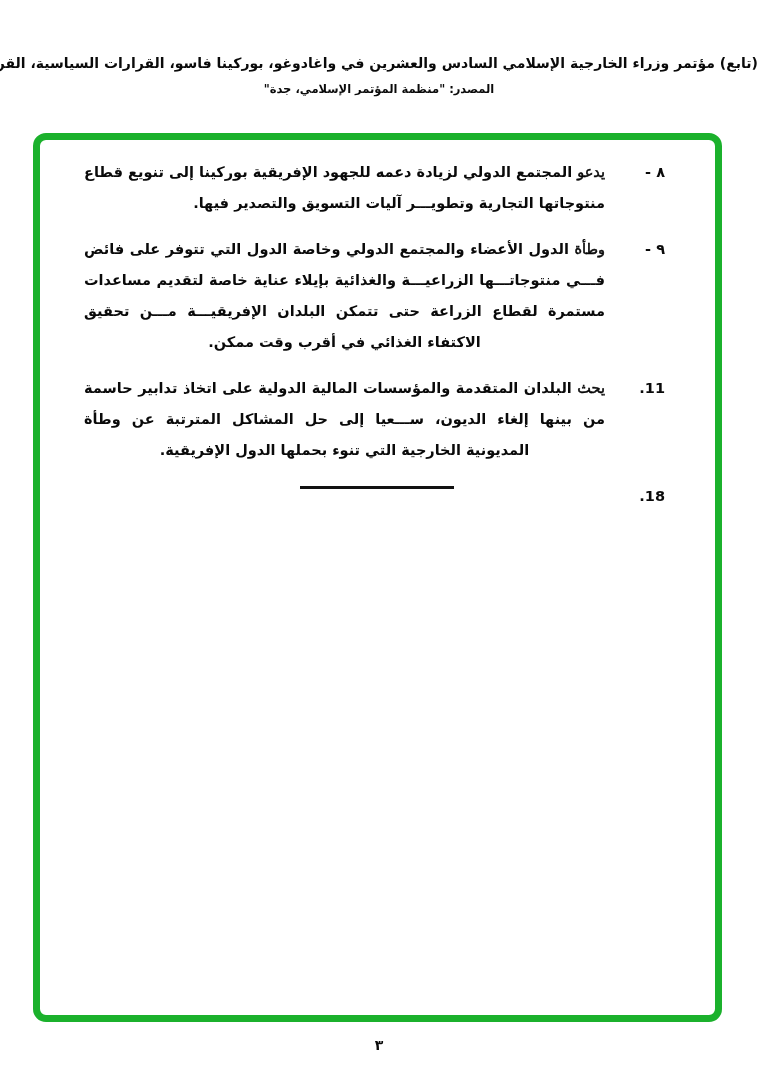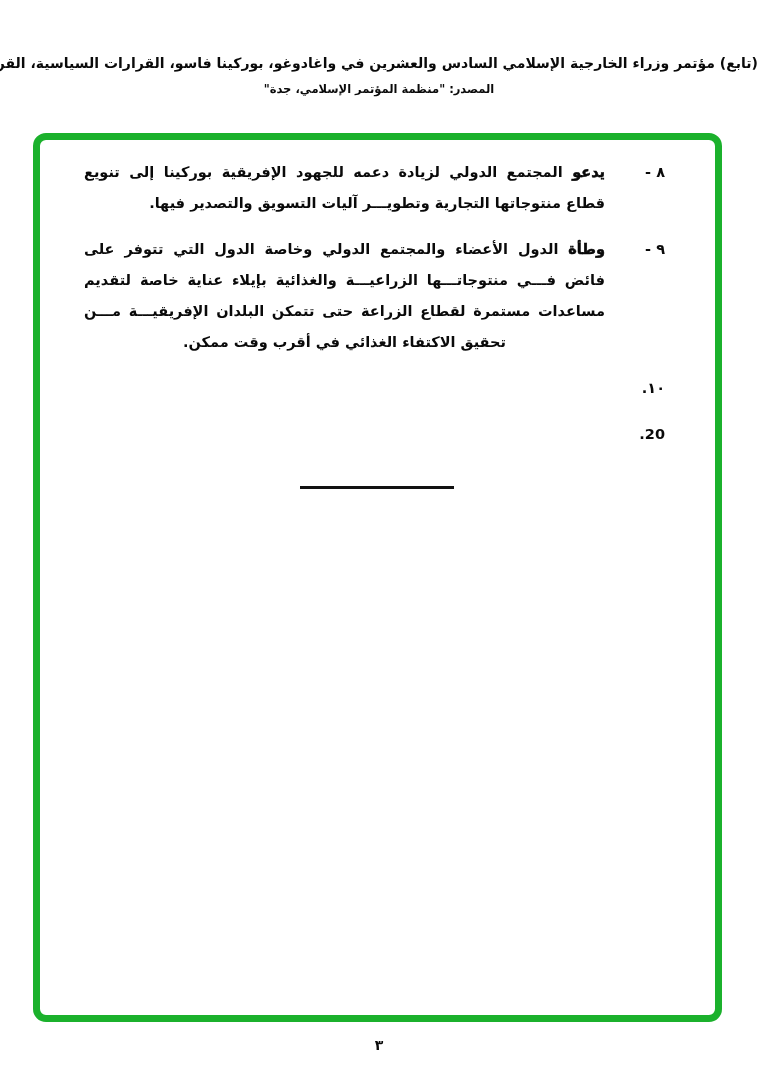--- a/index.html
+++ b/index.html
@@ -32,21 +32,21 @@
   .num{
     flex:0 0 44px;text-align:right;
     font-size:14.5px;font-weight:700;line-height:31px;white-space:nowrap;
   }
   .body-text{
     flex:1;margin:0;
     font-size:14.5px;font-weight:700;line-height:31px;
     text-align:justify;text-align-last:right;
   }
   .item:nth-of-type(n+2) .body-text{text-align-last:center;}
-  .lead{font-weight:700;-webkit-text-stroke:0.5px #000;}
+  .lead{font-weight:400;-webkit-text-stroke:0.5px #000;}
   .divider{
     position:absolute;left:300px;top:486px;width:154px;height:3px;
     background:#111111;
   }
   .page-number{
     position:absolute;left:0;right:0;top:1037px;text-align:center;
     font-size:14px;font-weight:700;
   }
 </style>
 </head>
@@ -64,25 +64,26 @@
       <span class="num">٨ -</span>
       <p class="body-text"><b class="lead">يدعو</b> <span>المجتمع الدولي لزيادة دعمه للجهود الإفريقية بوركينا إلى تنويع قطاع منتوجاتها التجارية وتطويـــر آليات التسويق والتصدير فيها.</span></p>
     </div>
 
     <div class="item">
       <span class="num">٩ -</span>
       <p class="body-text"><b class="lead">وطأة</b> <span>الدول الأعضاء والمجتمع الدولي وخاصة الدول التي تتوفر على فائض فـــي منتوجاتـــها الزراعيـــة والغذائية بإيلاء عناية خاصة لتقديم مساعدات مستمرة لقطاع الزراعة حتى تتمكن البلدان الإفريقيـــة مـــن تحقيق الاكتفاء الغذائي في أقرب وقت ممكن.</span></p>
     </div>
 
     <div class="item">
-      <span class="num">١٠.</span>
+      <span class="num">11.</span>
+      <p class="body-text"><b class="lead">يحث</b> <span>البلدان المتقدمة والمؤسسات المالية الدولية على اتخاذ تدابير حاسمة من بينها إلغاء الديون، ســـعيا إلى حل المشاكل المترتبة عن وطأة المديونية الخارجية التي تنوء بحملها الدول الإفريقية.</span></p>
     </div>
 
     <div class="item">
-      <span class="num">20.</span>
+      <span class="num">18.</span>
     </div>
 
   </div>
 </div>
 
 <div class="divider"></div>
 
 <div class="page-number">٣</div>
 
 </body></html>

